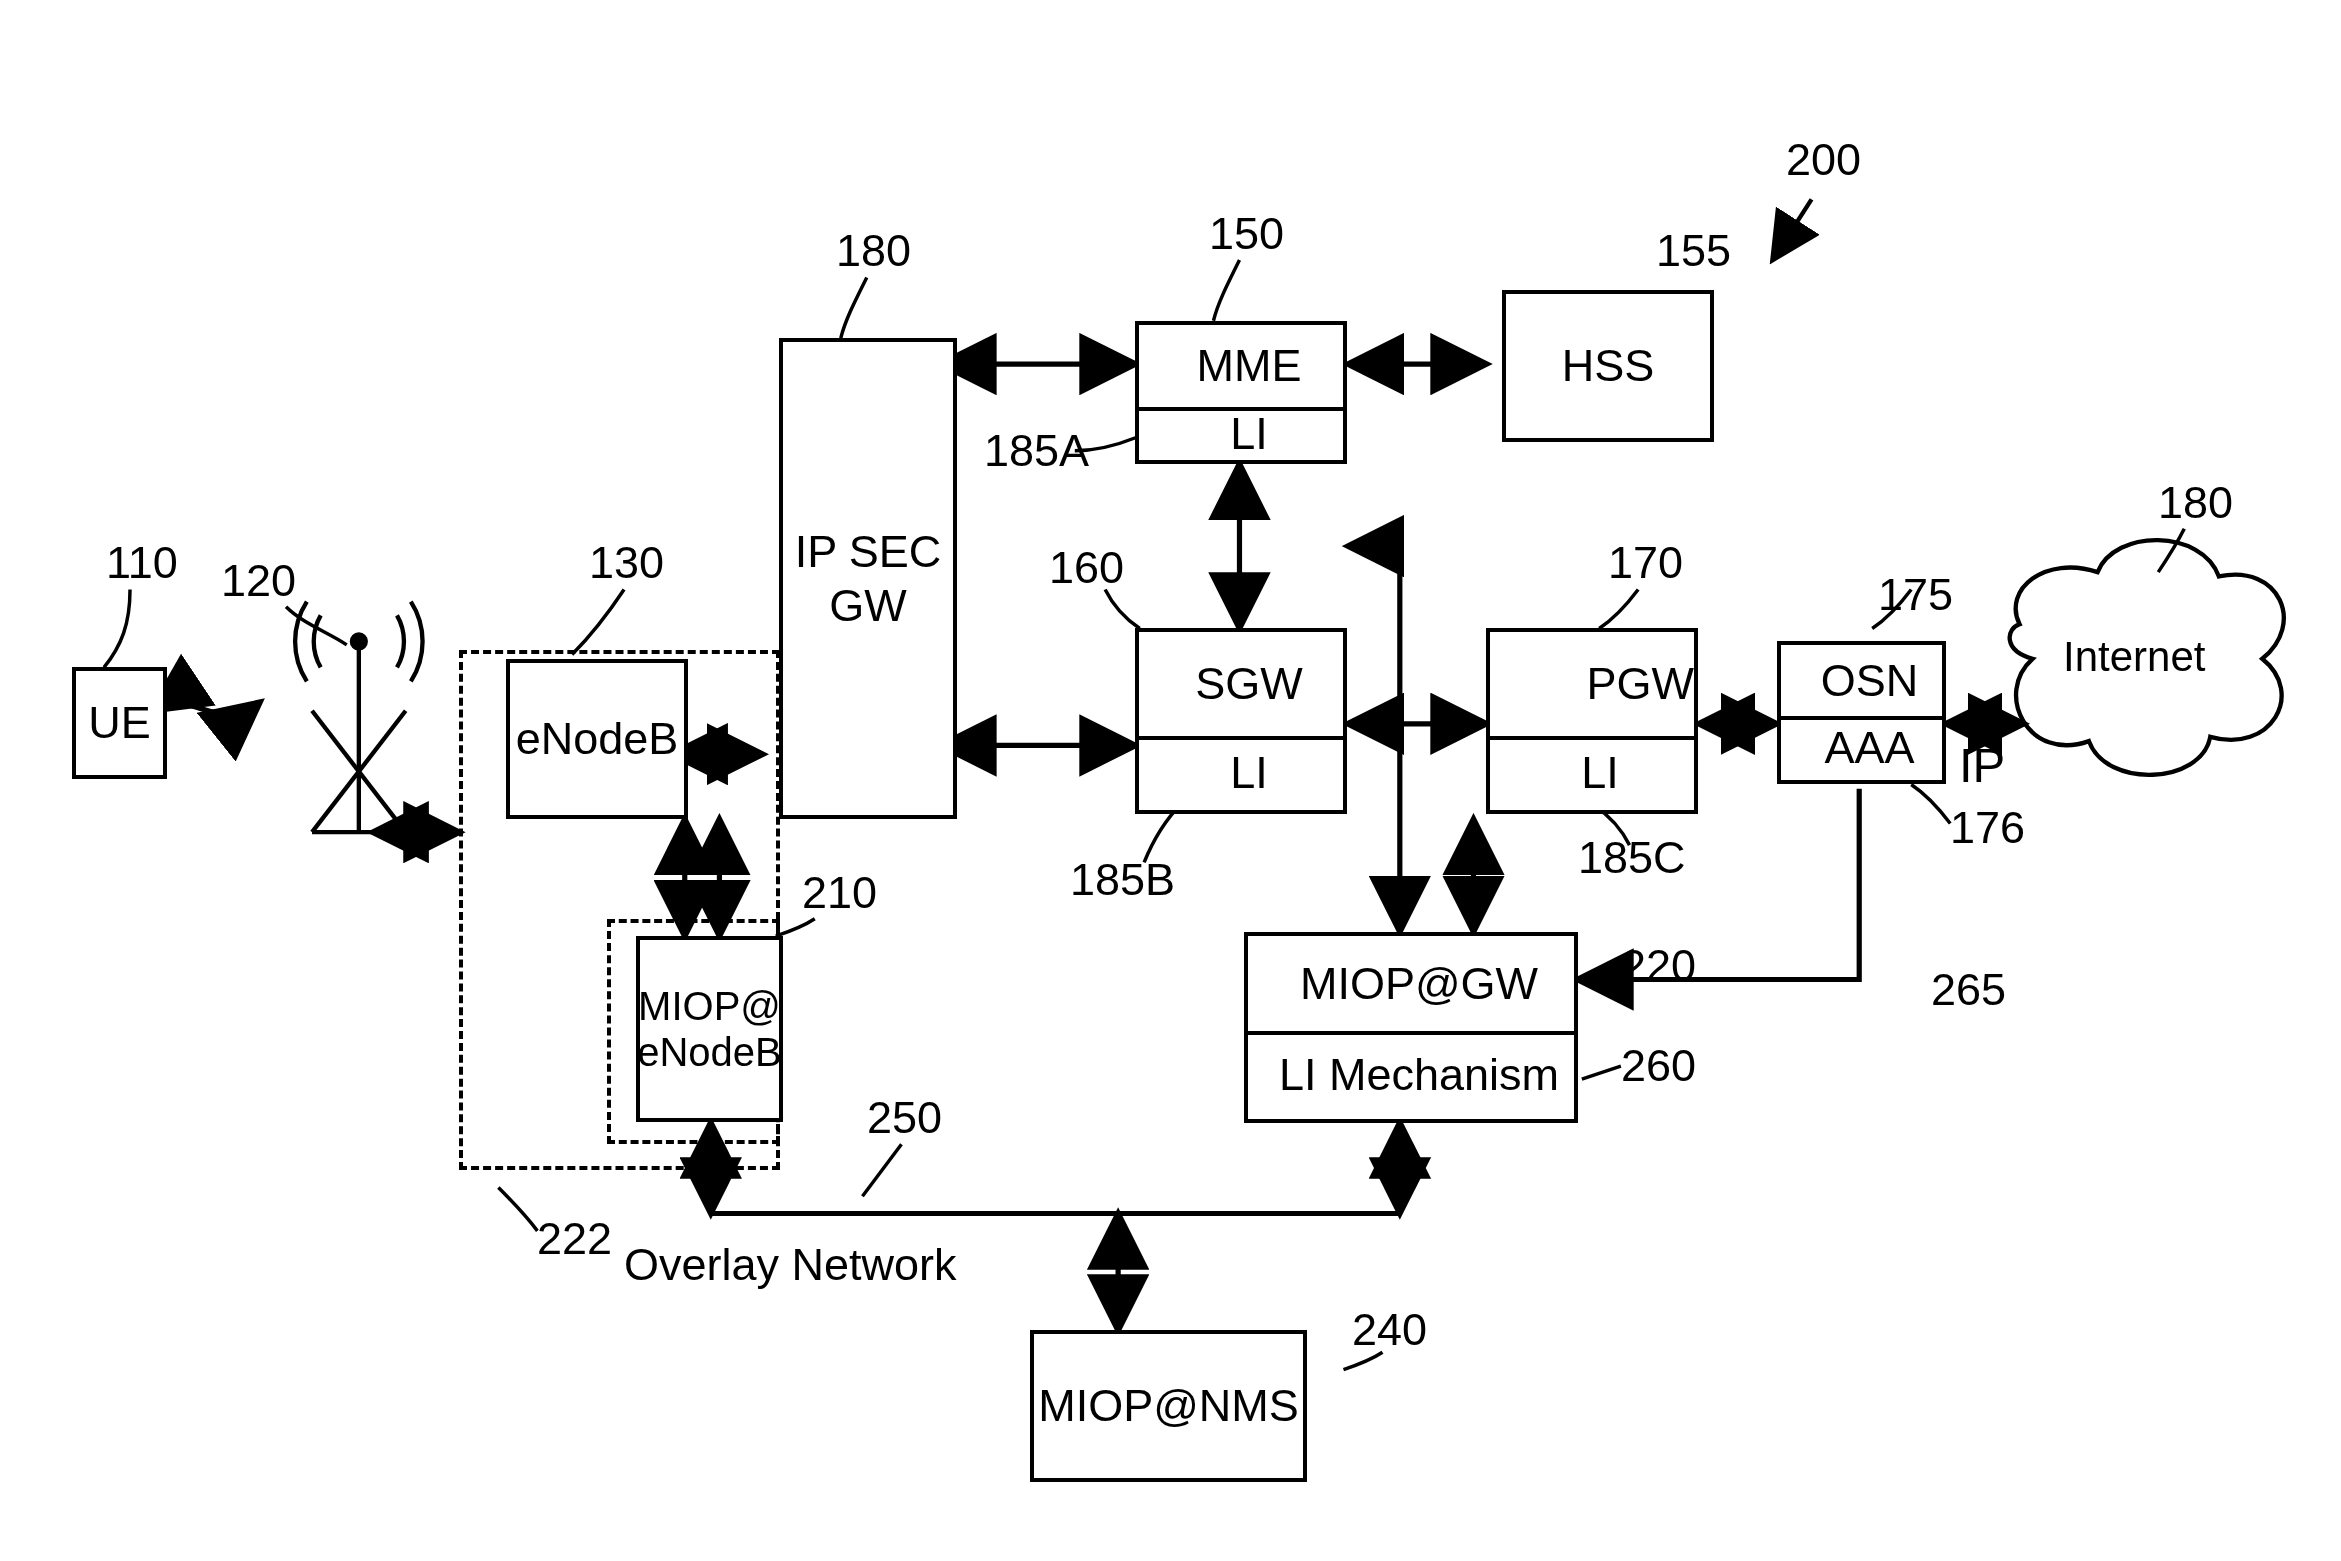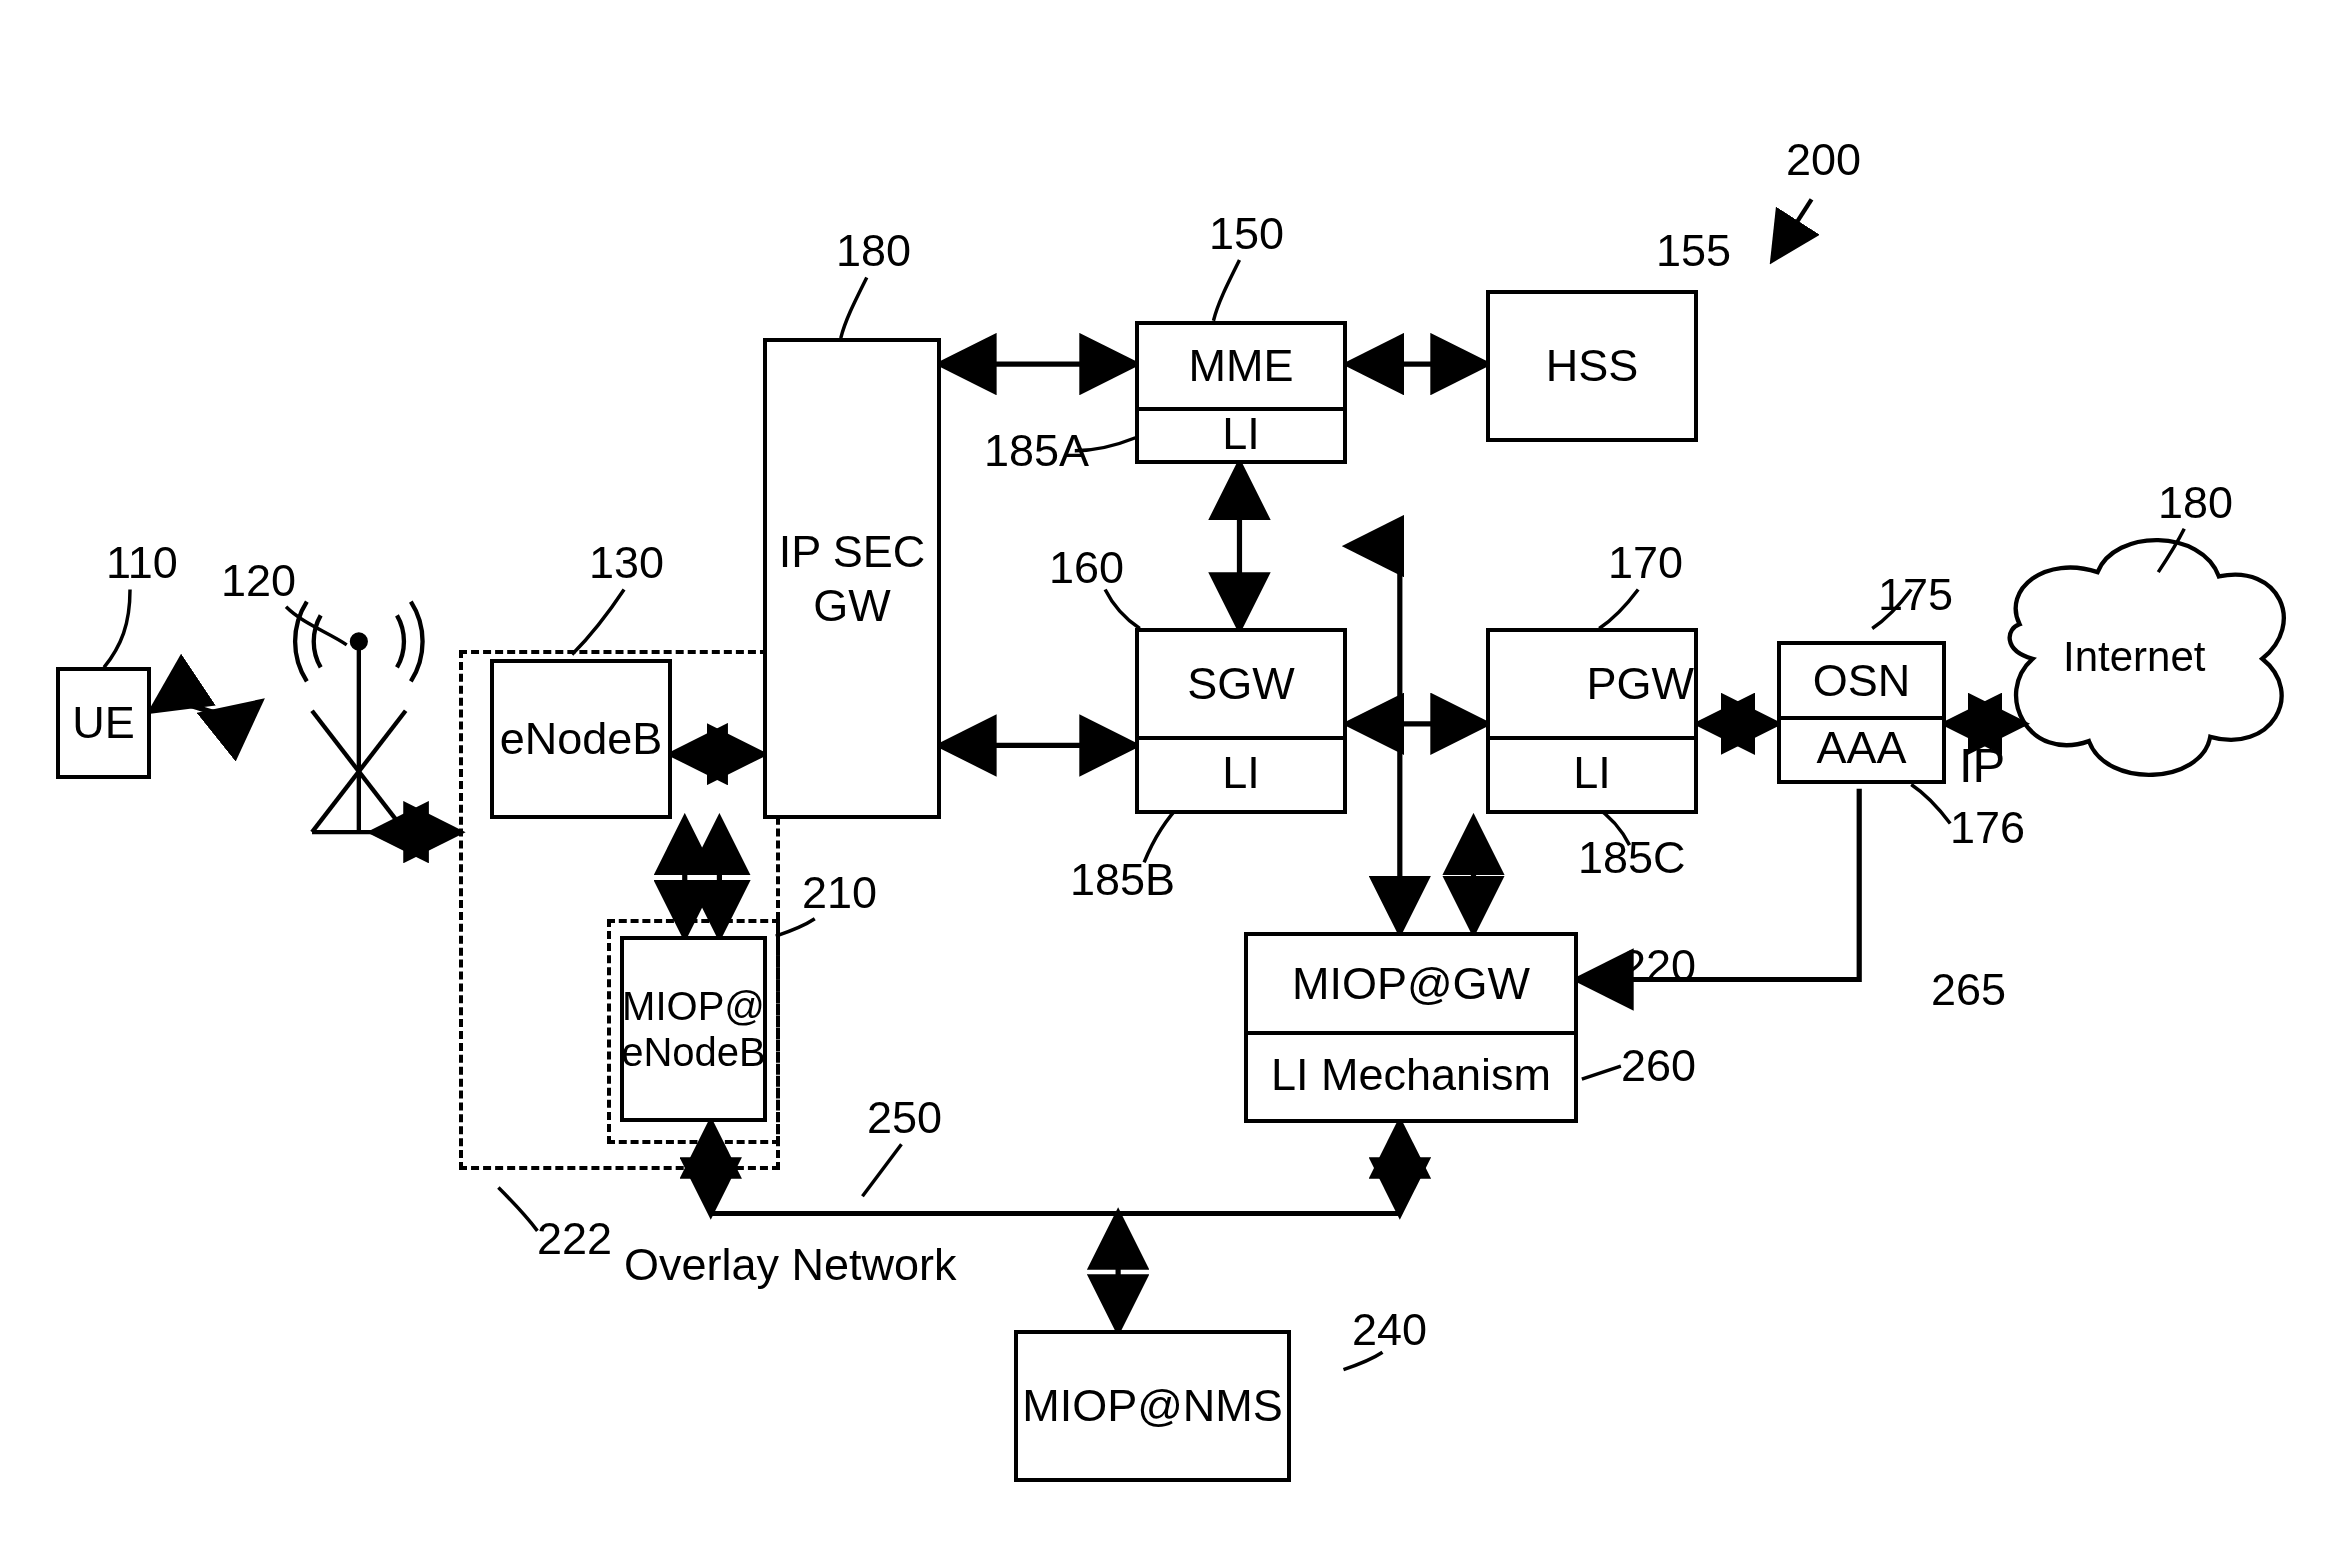--- a/index.html
+++ b/index.html
@@ -28,20 +28,21 @@
   .lbl {
     position: absolute;
     font-size: 45px;
     white-space: pre;
   }
   .center-text {
     display: flex;
     align-items: center;
     justify-content: center;
     text-align: center;
+    margin-left: 16px;
   }
   .hsep {
     position: absolute;
     left: 0; right: 0;
     height: 0;
     border-top: 4.3px solid #000;
   }
   svg.overlay {
     position: absolute;
     left: 0; top: 0;

